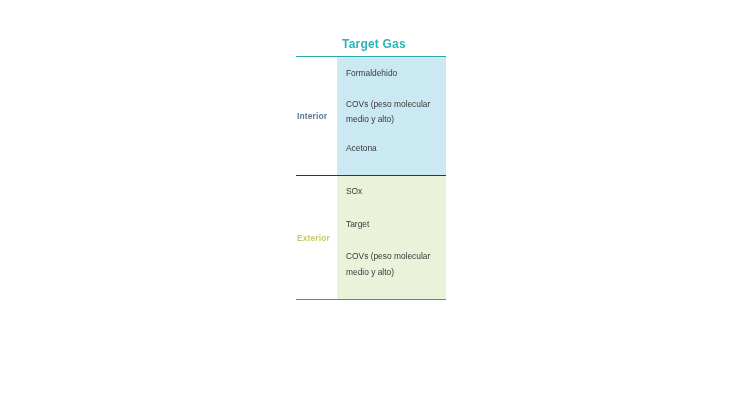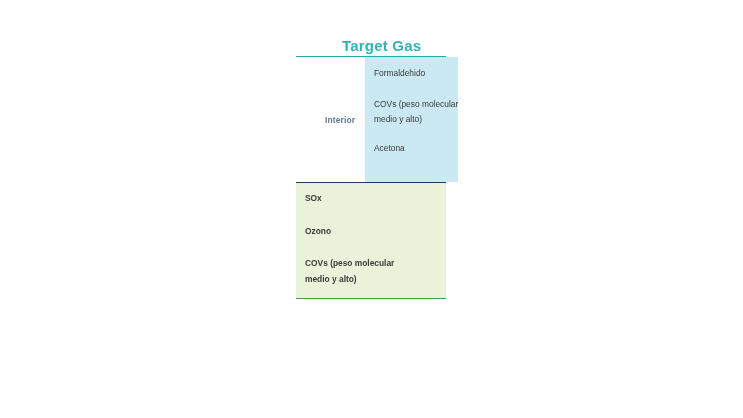--- a/index.html
+++ b/index.html
@@ -23,21 +23,21 @@
 
   
   .header-row {
     height: 26px;
     position: relative;
   }
   .header-label {
     position: absolute;
     left: 46px;
     top: 7px;
-    font-size: 15px;
+    font-size: 12px;
     font-weight: bold;
     color: #2fb3b8;
     letter-spacing: 0.2px;
     white-space: nowrap;
   }
 
   
   .section {
     position: relative;
   }
@@ -56,21 +56,20 @@
     border-top-width: 1.4px;
   }
 
   .cat-col {
     width: 41px;
     flex: 0 0 41px;
     display: flex;
     align-items: center;
     justify-content: flex-start;
     background: #ffffff;
-    margin-left: 28px;
   }
   .cat-label {
     font-size: 8.5px;
     font-weight: bold;
     letter-spacing: 0.1px;
     white-space: nowrap;
     padding-left: 1px;
   }
 
   .gas-col {
@@ -86,32 +85,32 @@
     font-size: 8.4px;
     color: #3a3a3a;
     line-height: 1.85;
     white-space: nowrap;
   }
 
   
   .section-interior .rule { border-top-color: #2ba8a8; }
   .section-interior .gas-col { background: #cbe9f2; }
   .section-interior .cat-label { color: #5b7a96; }
-  .section-interior .gas-col { padding-top: 9px; padding-bottom: 26px; }
+  .section-interior .gas-col { padding-top: 9px; padding-bottom: 9px; }
   .section-interior .gas-item { margin-bottom: 15px; }
-  .section-interior .gas-item.last { margin-bottom: 0; }
+  .section-interior .gas-item.last { margin-bottom: 10px; }
   .section-interior .gas-item.two-line { margin-bottom: 13px; }
 
   
   .divider-rule { border-top-color: #1b3a5c; }
 
   
   .section-exterior .gas-col { background: #eaf2d9; }
   .section-exterior .cat-label { color: #c7c96a; }
-  .section-exterior .gas-col { padding-top: 8px; padding-bottom: 11px; font-weight: bold; }
+  .section-exterior .gas-col { padding-top: 8px; padding-bottom: 19px; }
   .section-exterior .gas-item { margin-bottom: 17px; }
   .section-exterior .gas-item.last { margin-bottom: 0; }
   .bottom-rule { border-top-color: #4e9b4e; }
 
   .sub-line { display: block; }
 </style>
 </head>
 <body>
 
 <div id="table-wrap">
@@ -150,30 +149,33 @@
       </div>
     </div>
   </div>
 
   <div class="section section-exterior">
 
     <div class="rule divider-rule"></div>
 
     <div class="section-inner">
 
+      <div class="cat-col">
+        <span class="cat-label">Exterior</span>
+      </div>
 
       <div class="gas-col">
 
         <div class="gas-item">
           <span class="sub-line">SOx</span>
         </div>
 
 
         <div class="gas-item">
-          <span class="sub-line">Ozono</span>
+          <span class="sub-line">Target</span>
         </div>
 
         <div class="gas-item last">
           <span class="sub-line">COVs (peso molecular</span>
           <span class="sub-line">medio y alto)</span>
         </div>
 
       </div>
     </div>
 

